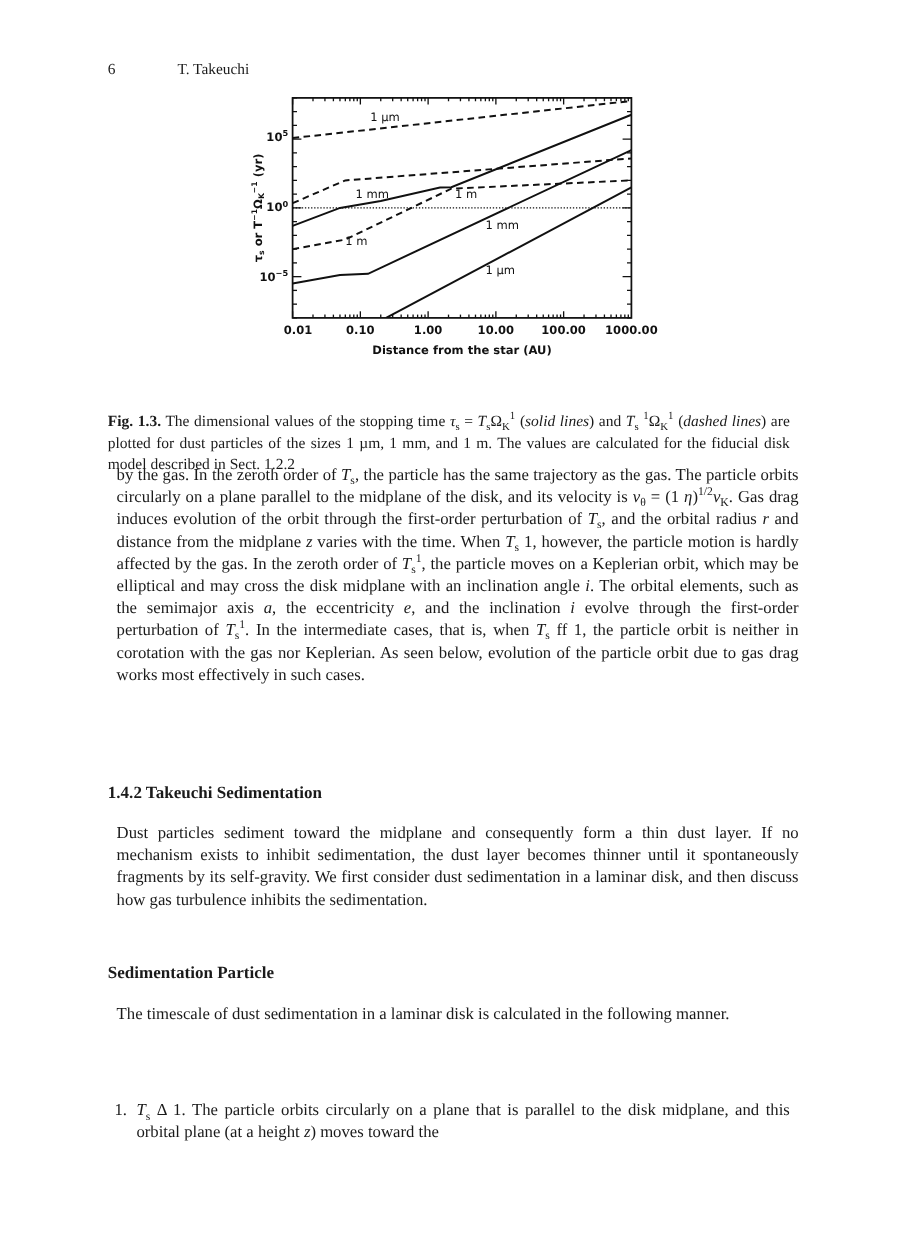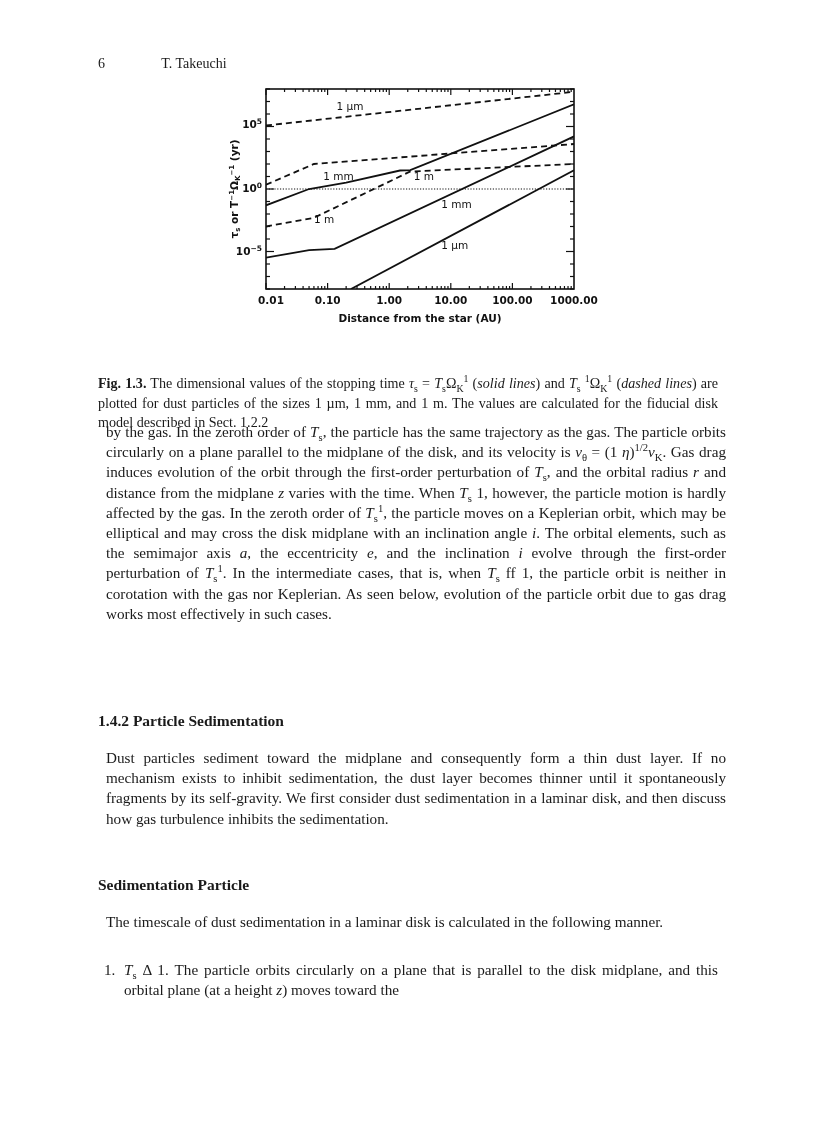--- a/index.html
+++ b/index.html
@@ -15,21 +15,21 @@
                  text-align: justify; margin-top: 36px; }
   .fig-caption b { font-weight: bold; }
   .body-text { position: absolute; left: 106px; width: 620px; font-family: "Liberation Serif", serif;
                font-size: 15.2px; line-height: 20.2px; text-align: justify; }
   .body-text p { margin: 0; }
   .sec-heading { position: absolute; left: 98px; font-family: "Liberation Serif", serif;
                  font-weight: bold; font-size: 15.5px; }
   .list { position: absolute; left: 98px; width: 620px; font-family: "Liberation Serif", serif;
           font-size: 15.2px; line-height: 20.2px; text-align: justify; }
   .list .num { display: inline-block; width: 26px; text-indent: 6px; }
-  .list .item { padding-left: 26px; text-indent: -26px; }
+  .list .item { padding-left: 26px; text-indent: -26px; margin-top: 40px; }
   i, .it { font-style: italic; }
   .math { font-style: italic; }
   sub, sup { font-size: 70%; line-height: 0; }
   .ax-text { font-family: "DejaVu Sans", sans-serif; font-weight: bold; font-size: 10.5px; fill: #111; }
   .ax-label { font-family: "DejaVu Sans", sans-serif; font-weight: bold; font-size: 10.5px; fill: #111; }
   .lbl { font-family: "DejaVu Sans", sans-serif; font-size: 10.5px; fill: #111; }
 </style>
 </head>
 <body>
 
@@ -206,21 +206,21 @@
 </div>
 
 <div class="fig-caption">
   <b>Fig. 1.3.</b><span> The dimensional values of the stopping time </span><span class="math">τ</span><sub>s</sub><span> = </span><span class="math">T</span><sub>s</sub><span>Ω</span><sub>K</sub><sup>1</sup><span> (</span><i>solid lines</i><span>) and </span><span class="math">T</span><sub>s</sub>&nbsp;<sup>1</sup><span>Ω</span><sub>K</sub><sup>1</sup><span> (</span><i>dashed lines</i><span>) are plotted for dust particles of the sizes 1 µm, 1 mm, and 1 m. The values are calculated for the fiducial disk model described in Sect. 1.2.2</span>
 </div>
 
 <div class="body-text" style="top:422px;">
   <p id="para1"><span>by the gas. In the zeroth order of </span><span class="math">T</span><sub>s</sub><span>, the particle has the same trajectory as the gas. The particle orbits circularly on a plane parallel to the midplane of the disk, and its velocity is </span><span class="math">v</span><sub>θ</sub><span> = (1 </span><span class="math">η</span><span>)</span><sup>1/2</sup><span class="math">v</span><sub>K</sub><span>. Gas drag induces evolution of the orbit through the first-order perturbation of </span><span class="math">T</span><sub>s</sub><span>, and the orbital radius </span><span class="math">r</span><span> and distance from the midplane </span><span class="math">z</span><span> varies with the time. When </span><span class="math">T</span><sub>s</sub><span>      1, however, the particle motion is hardly affected by the gas. In the zeroth order of </span><span class="math">T</span><sub>s</sub><sup>1</sup><span>, the particle moves on a Keplerian orbit, which may be elliptical and may cross the disk midplane with an inclination angle </span><span class="math">i</span><span>. The orbital elements, such as the semimajor axis </span><span class="math">a</span><span>, the eccentricity </span><span class="math">e</span><span>, and the inclination </span><span class="math">i</span><span> evolve through the first-order perturbation of </span><span class="math">T</span><sub>s</sub><sup>1</sup><span>. In the intermediate cases, that is, when </span><span class="math">T</span><sub>s</sub><span> ff 1, the particle orbit is neither in corotation with the gas nor Keplerian. As seen below, evolution of the particle orbit due to gas drag works most effectively in such cases.</span></p>
 </div>
 
-<div class="sec-heading" style="top:712px;">1.4.2  Particle Sedimentation</div>
+<div class="sec-heading" style="top:712px;">1.4.2  Takeuchi Sedimentation</div>
 
 <div class="body-text" style="top:748px;">
   <p>Dust particles sediment toward the midplane and consequently form a thin dust layer. If no mechanism exists to inhibit sedimentation, the dust layer becomes thinner until it spontaneously fragments by its self-gravity. We first consider dust sedimentation in a laminar disk, and then discuss how gas turbulence inhibits the sedimentation.</p>
 </div>
 
 <div class="sec-heading" style="top:876px;">Sedimentation Particle</div>
 
 <div class="body-text" style="top:912px;">
   <p>The timescale of dust sedimentation in a laminar disk is calculated in the following manner.</p>
 </div>

